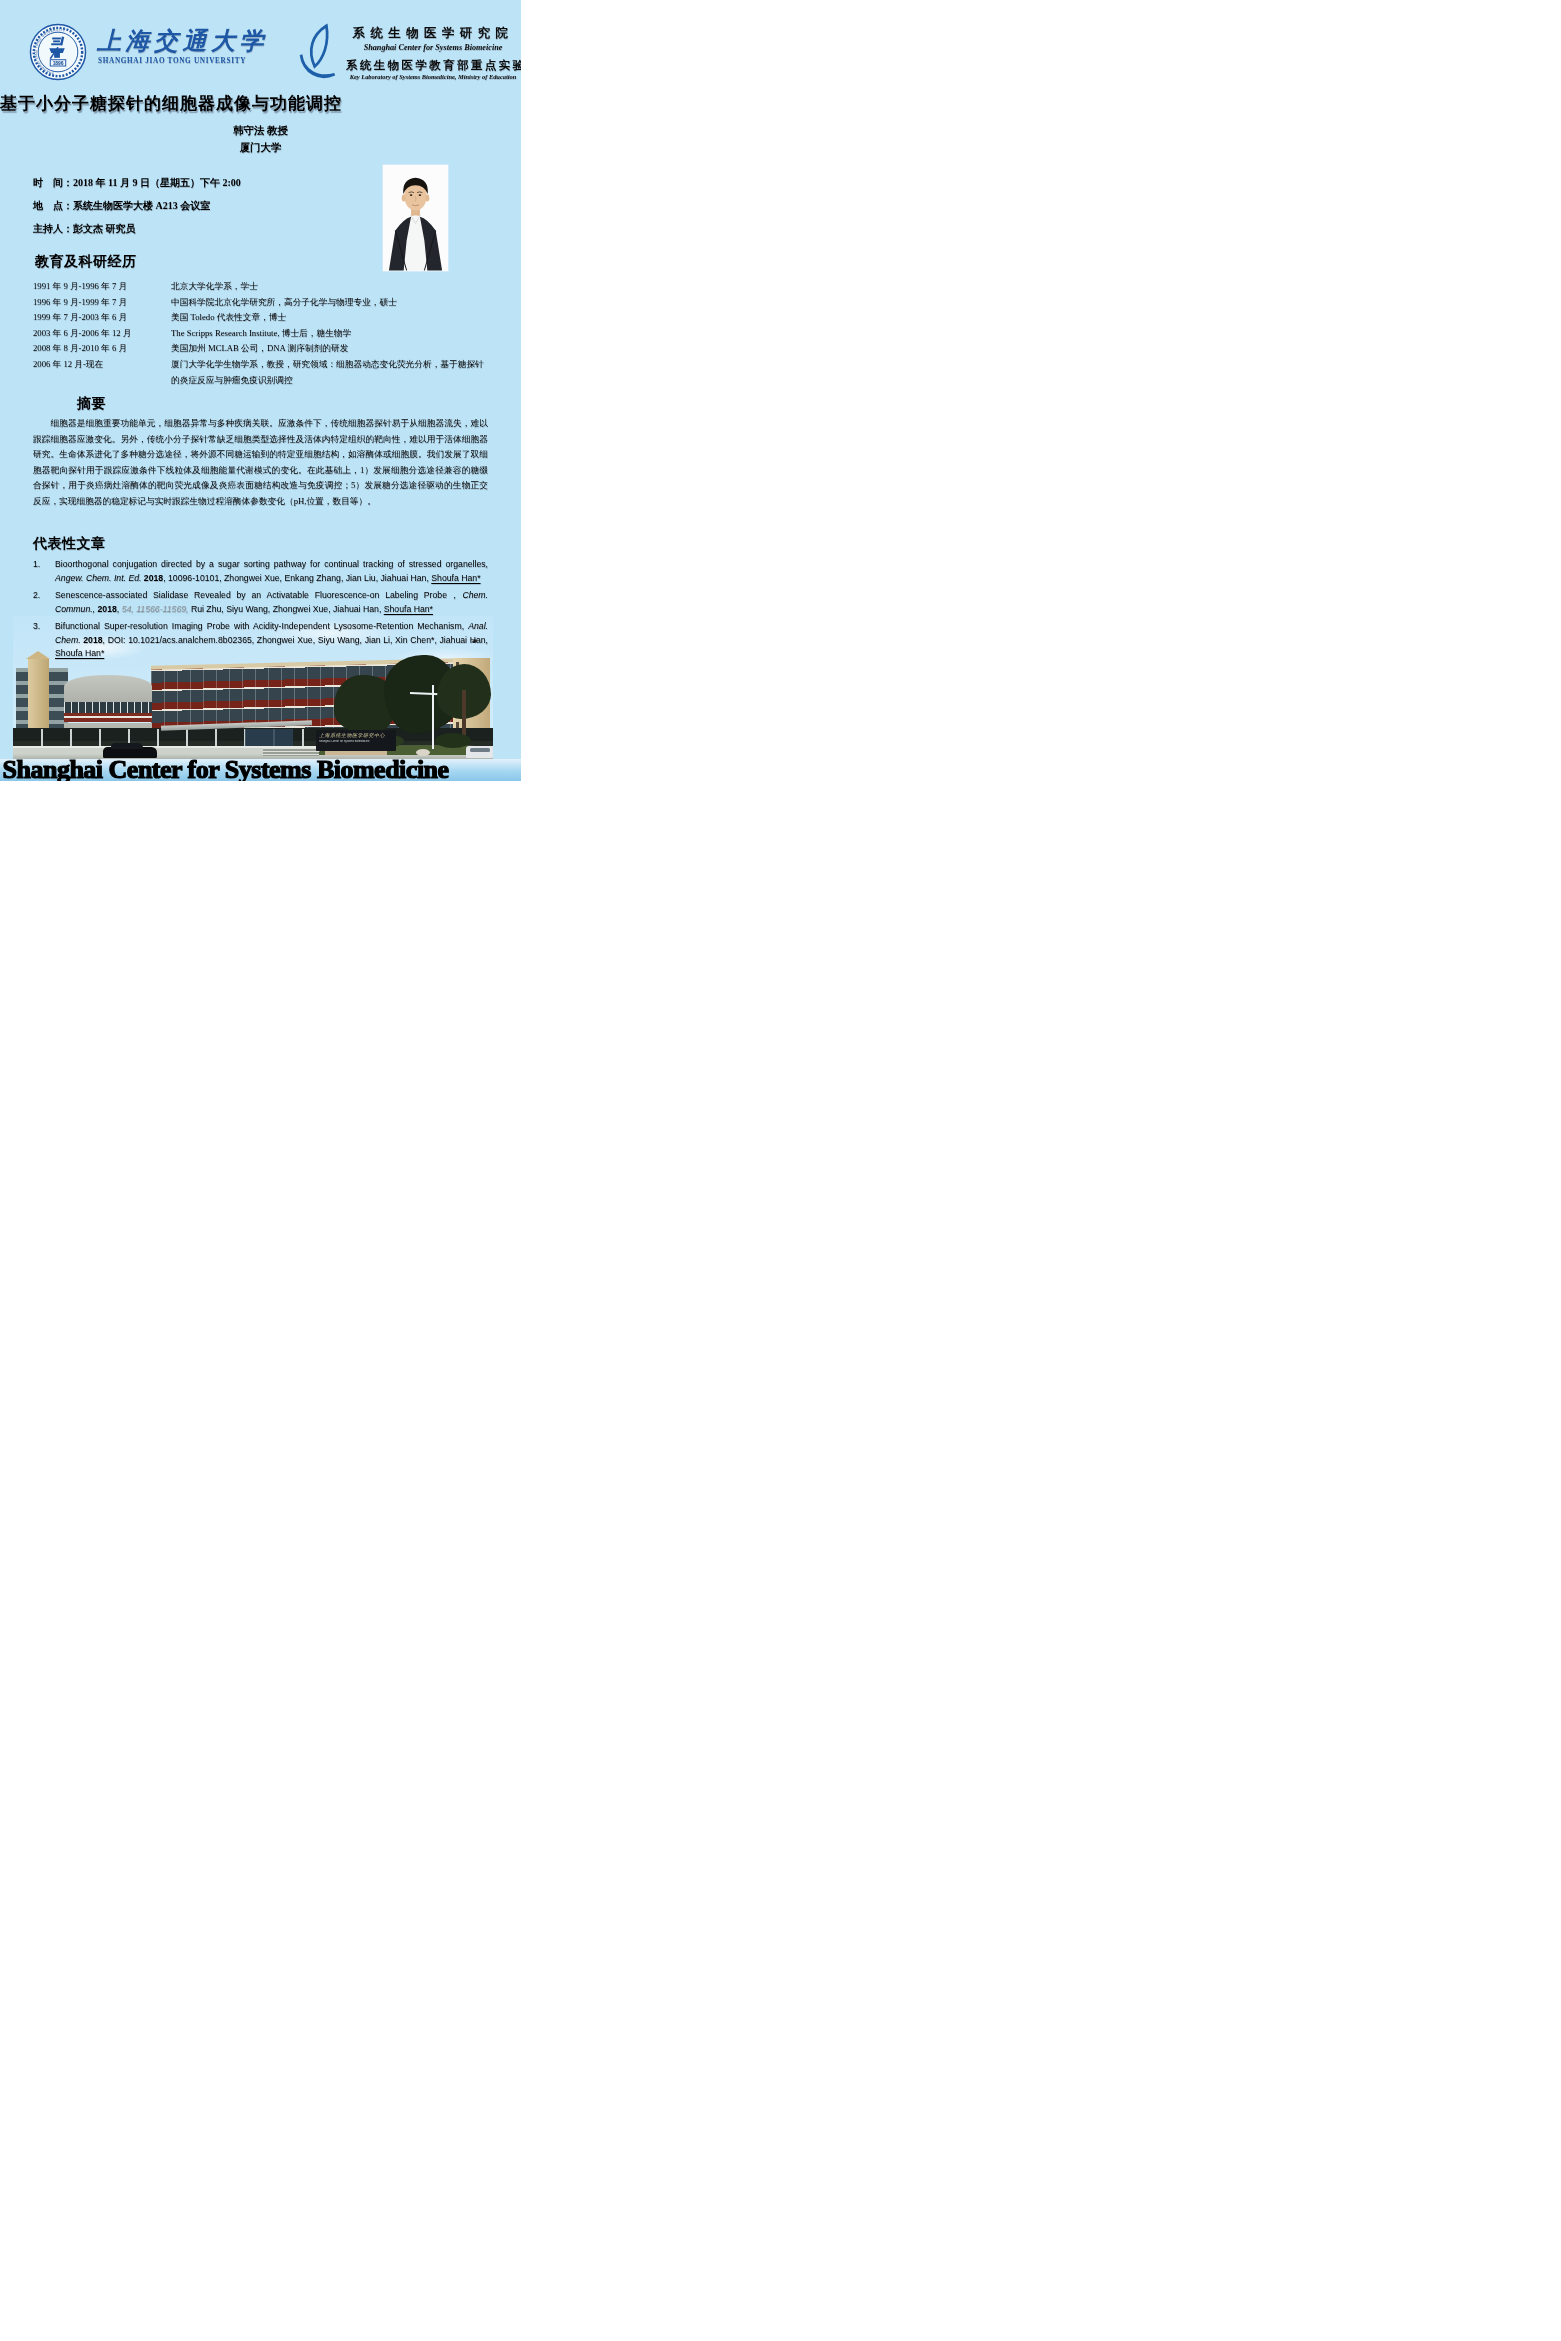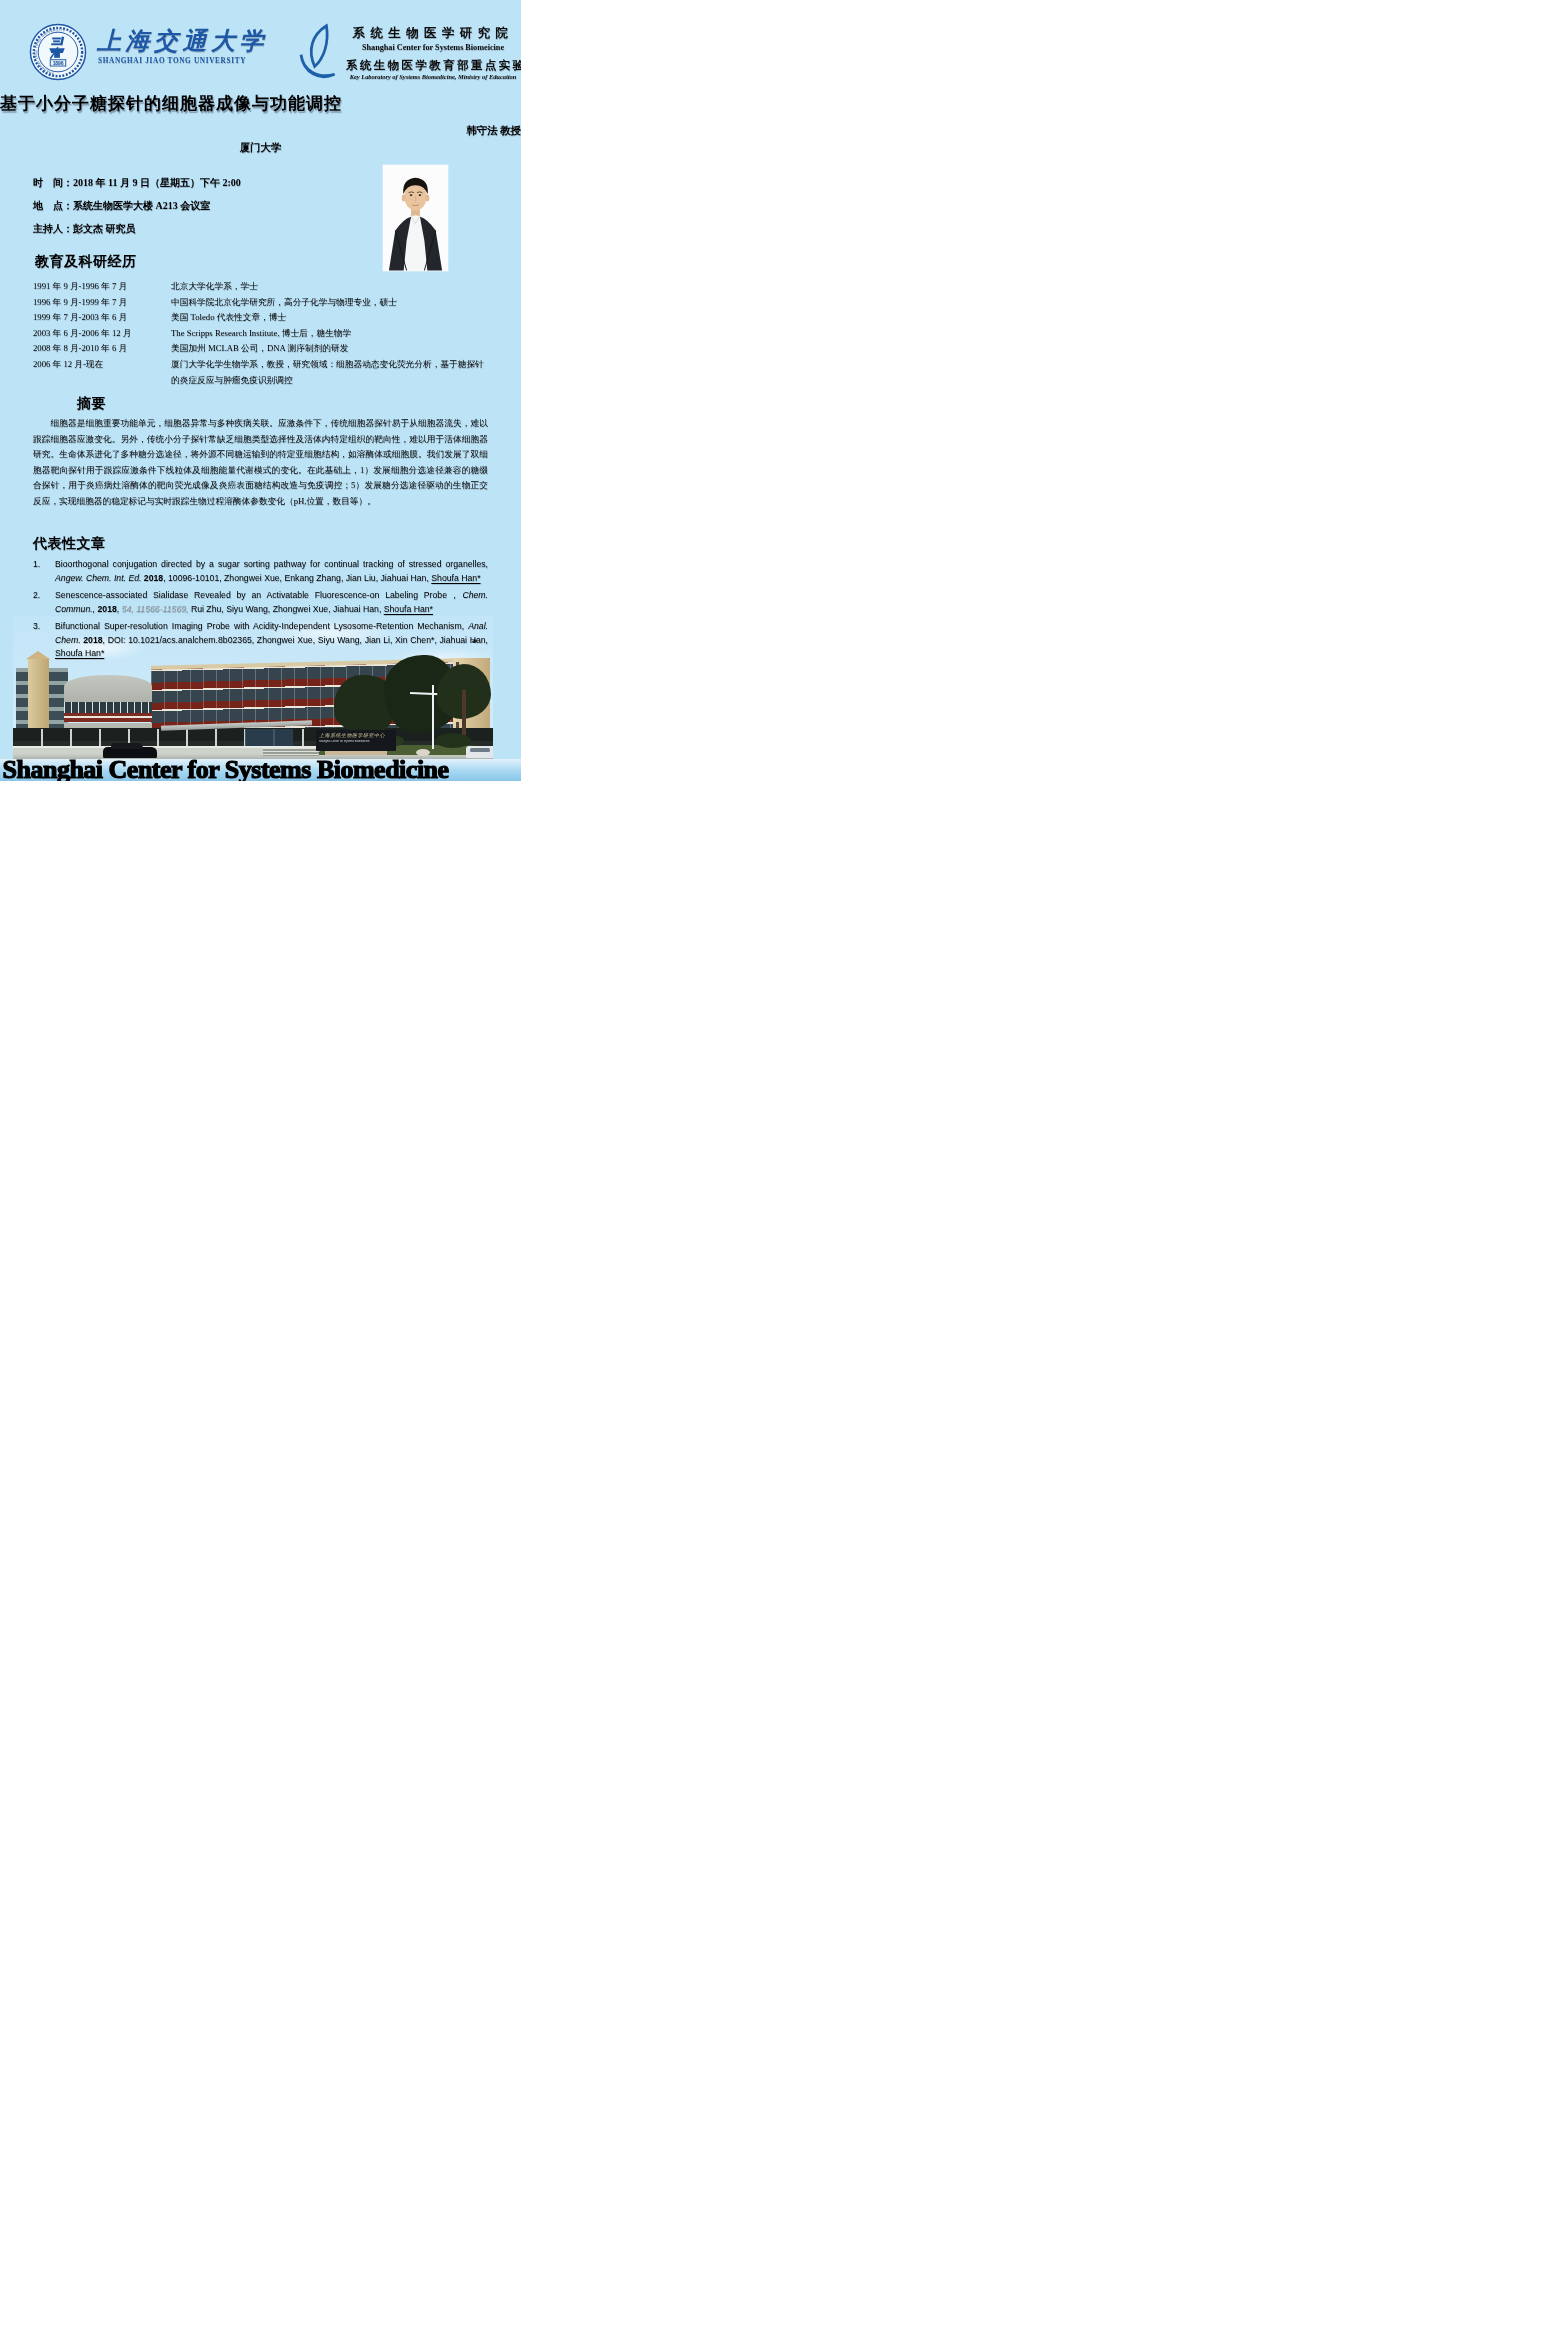--- a/index.html
+++ b/index.html
@@ -8,27 +8,27 @@
         text-shadow:0.5px 0.8px 0.5px rgba(90,100,115,.35);}
   
   .sjtu-seal{position:absolute;left:29px;top:23px;width:58px;height:58px;}
   .sjtu-cn{position:absolute;left:97px;top:25px;font-size:24px;font-weight:bold;font-style:italic;
            color:#1e57a5;letter-spacing:4.5px;white-space:nowrap;}
   .sjtu-en{position:absolute;left:98px;top:57px;font-size:7.2px;font-weight:bold;color:#1e57a5;
            letter-spacing:0.7px;white-space:nowrap;}
   .scsb-swoosh{position:absolute;left:296px;top:23px;width:50px;height:59px;}
   .scsb-lines{position:absolute;left:346px;top:19px;width:174px;text-align:center;color:#0c0c0c;margin-top:6px;}
   .scsb-cn1{font-size:12.4px;font-weight:bold;letter-spacing:5.5px;white-space:nowrap;}
-  .scsb-en1{font-size:8.2px;font-weight:bold;margin-top:1px;white-space:nowrap;text-align:center;}
+  .scsb-en1{font-size:8.2px;font-weight:bold;font-style:italic;margin-top:1px;white-space:nowrap;text-align:center;}
   .scsb-cn2{font-size:11.4px;font-weight:bold;letter-spacing:2.5px;margin-top:5.5px;white-space:nowrap;}
   .scsb-en2{font-size:6.4px;font-weight:bold;font-style:italic;margin-top:0.5px;white-space:nowrap;}
   
   .title{position:absolute;left:0;right:0;top:92px;text-align:left;font-size:17px;font-weight:bold;
          letter-spacing:1px;text-shadow:1px 1.5px 1px rgba(70,80,95,.5);}
-  .speaker{position:absolute;left:0;right:0;top:124px;text-align:right;font-size:10.4px;font-weight:bold;}
+  .speaker{position:absolute;left:0;right:0;top:124px;text-align:center;font-size:10.4px;font-weight:bold;}
   .affil{position:absolute;left:0;right:0;top:141px;text-align:center;font-size:10.4px;font-weight:bold;}
   .info{position:absolute;left:33px;top:175px;font-size:10px;font-weight:bold;}
   .info-row{margin-bottom:7.4px;line-height:15.4px;white-space:nowrap;}
   
   .photo{position:absolute;left:383px;top:165px;width:65px;height:106px;background:#fbfbfc;
          box-shadow:0 0 0 0.5px rgba(255,255,255,.6);}
   .photo svg{display:block;width:100%;height:100%;}
   
   .sec-h{position:absolute;font-size:14px;font-weight:bold;letter-spacing:0.5px;}
   .edu-h{left:35px;top:253px;}

